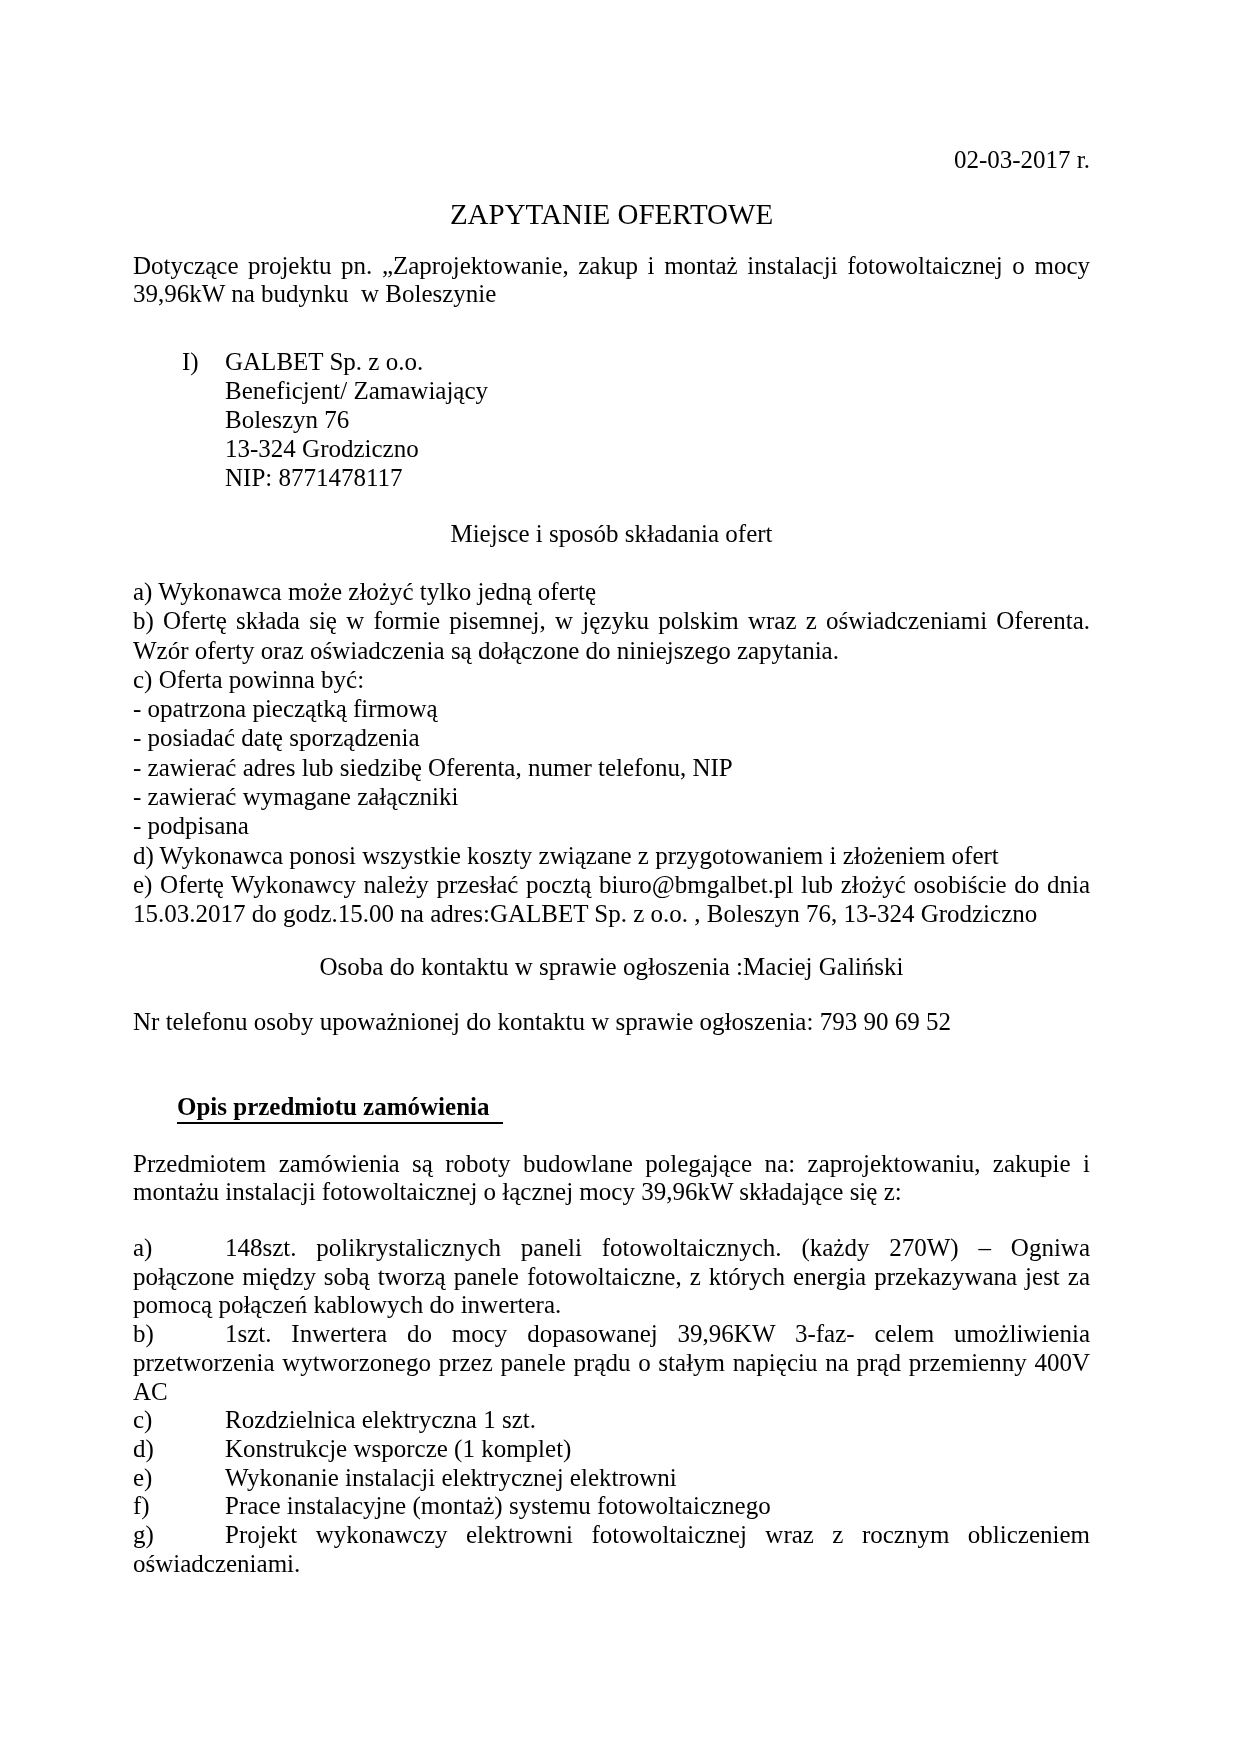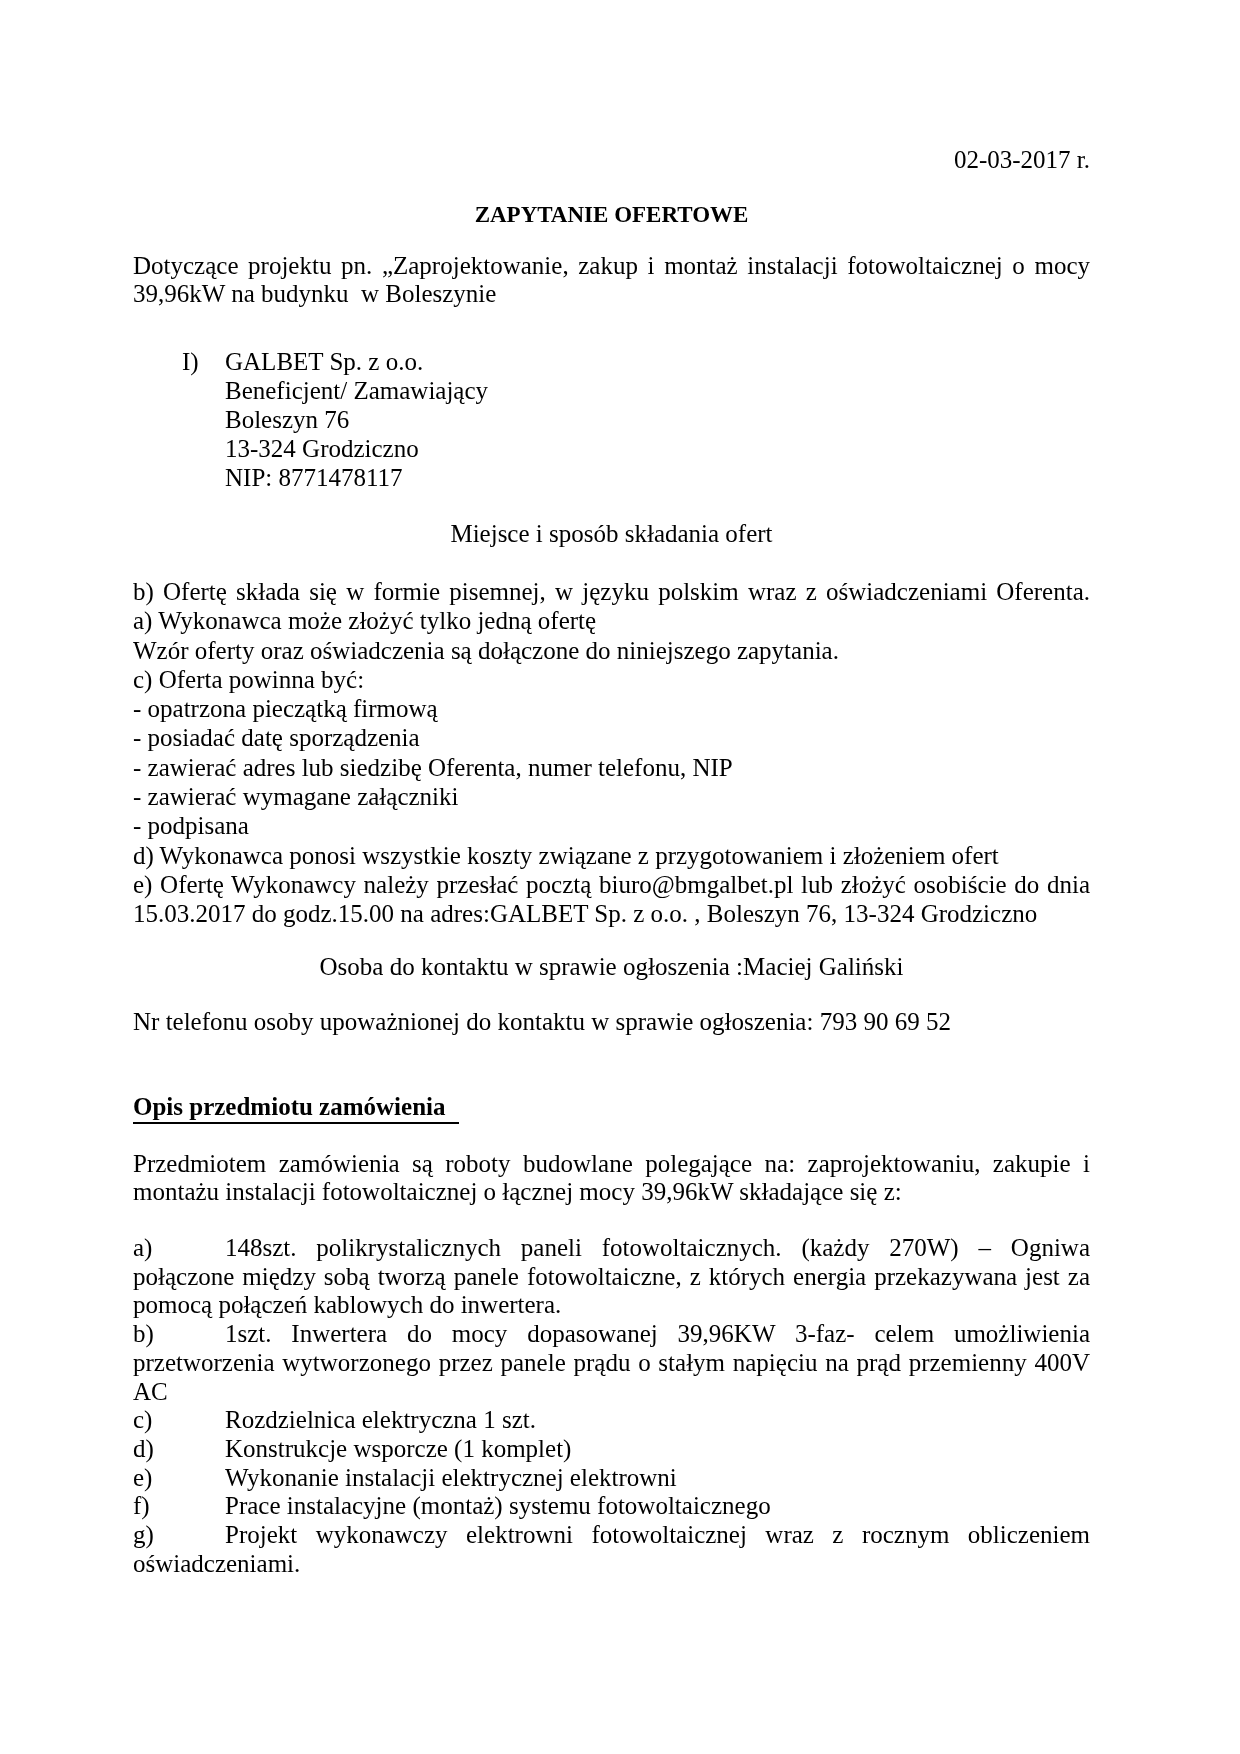--- a/index.html
+++ b/index.html
@@ -5,29 +5,29 @@
   html,body{margin:0;padding:0;background:#ffffff;}
   .page{
     position:relative;width:1240px;height:1754px;background:#ffffff;overflow:hidden;
     font-family:"Liberation Serif","DejaVu Serif",serif;color:#000000;
   }
   .blk{position:absolute;left:133px;width:957px;font-size:25px;line-height:29px;}
   .doc-line{white-space:nowrap;}
   .j{text-align:justify;text-align-last:justify;white-space:normal;}
   .marker{display:inline-block;width:92px;white-space:pre;}
   #date-blk{top:145px;text-align:right;}
-  #title-blk{top:199px;text-align:center;font-size:23px;line-height:31px;font-weight:700;}
+  #title-blk{top:199px;text-align:center;font-size:29px;line-height:31px;font-weight:400;}
   #intro-blk{top:252px;line-height:28px;}
   #benef-blk{top:347px;line-height:29px;padding-left:92px;width:865px;}
   #benef-marker{position:absolute;left:49px;top:0;}
   #miejsce-blk{top:519px;text-align:center;}
   #submission-blk{top:577px;line-height:29.3px;}
   #osoba-blk{top:952px;text-align:center;}
   #nr-blk{top:1007px;}
-  #opis-blk{top:1092px;font-weight:700;}
+  #opis-blk{top:1092px;font-weight:700;margin-left:44px;}
   #opis-blk .u{display:inline-block;border-bottom:2px solid #000;padding-right:13px;padding-bottom:1px;}
   #subject-intro-blk{top:1150px;line-height:28px;}
   #subject-items-blk{top:1234px;line-height:28.7px;}
 </style>
 </head>
 <body>
 
 <div class="page">
 
   <div class="blk" id="date-blk">02-03-2017 r.</div>
@@ -44,22 +44,22 @@
     <div class="doc-line">GALBET Sp. z o.o.</div>
     <div class="doc-line">Beneficjent/ Zamawiający</div>
     <div class="doc-line">Boleszyn 76</div>
     <div class="doc-line">13-324 Grodziczno</div>
     <div class="doc-line">NIP: 8771478117</div>
   </div>
 
   <div class="blk" id="miejsce-blk">Miejsce i sposób składania ofert</div>
 
   <div class="blk" id="submission-blk">
+    <div class="doc-line">a) Wykonawca może złożyć tylko jedną ofertę</div>
     <div class="doc-line j">b) Ofertę składa się w formie pisemnej, w języku polskim wraz z oświadczeniami Oferenta.</div>
-    <div class="doc-line">a) Wykonawca może złożyć tylko jedną ofertę</div>
     <div class="doc-line">Wzór oferty oraz oświadczenia są dołączone do niniejszego zapytania.</div>
     <div class="doc-line">c) Oferta powinna być:</div>
     <div class="doc-line">- opatrzona pieczątką firmową</div>
     <div class="doc-line">- posiadać datę sporządzenia</div>
     <div class="doc-line">- zawierać adres lub siedzibę Oferenta, numer telefonu, NIP</div>
     <div class="doc-line">- zawierać wymagane załączniki</div>
     <div class="doc-line">- podpisana</div>
     <div class="doc-line">d) Wykonawca ponosi wszystkie koszty związane z przygotowaniem i złożeniem ofert</div>
     <div class="doc-line j">e) Ofertę Wykonawcy należy przesłać pocztą biuro@bmgalbet.pl lub złożyć osobiście do dnia</div>
     <div class="doc-line">15.03.2017 do godz.15.00 na adres:GALBET Sp. z o.o. , Boleszyn 76, 13-324 Grodziczno</div>

